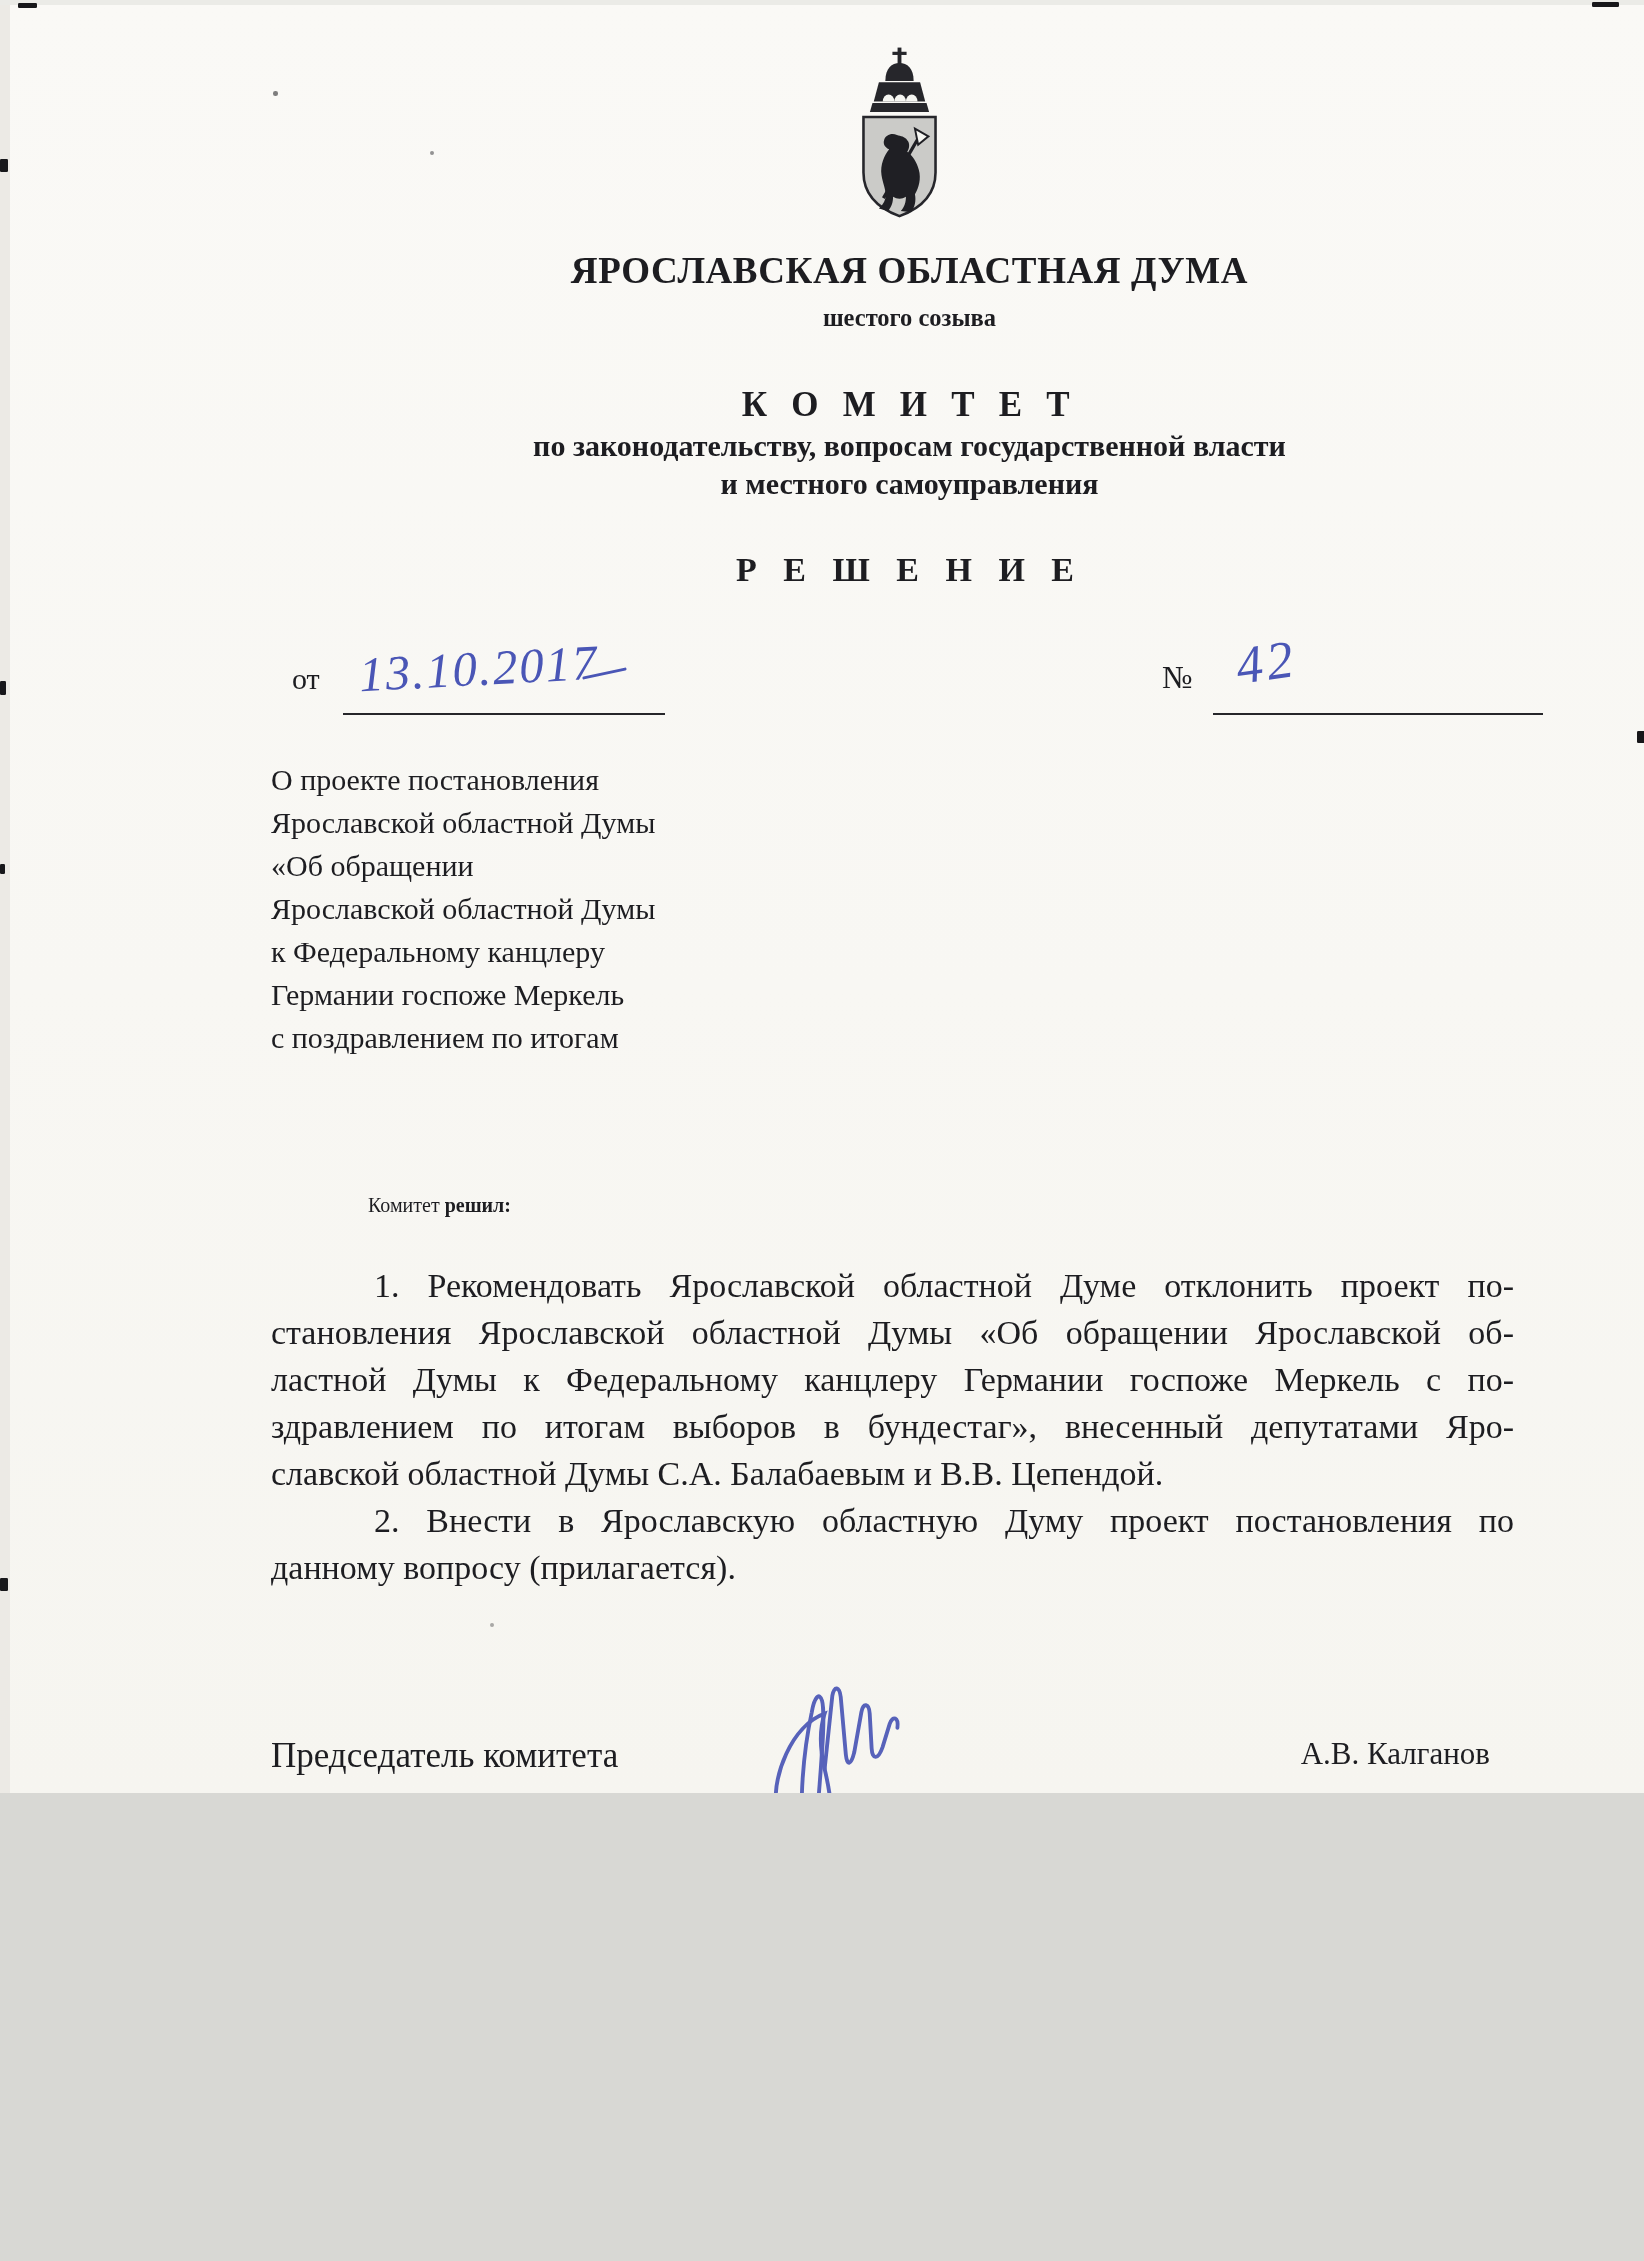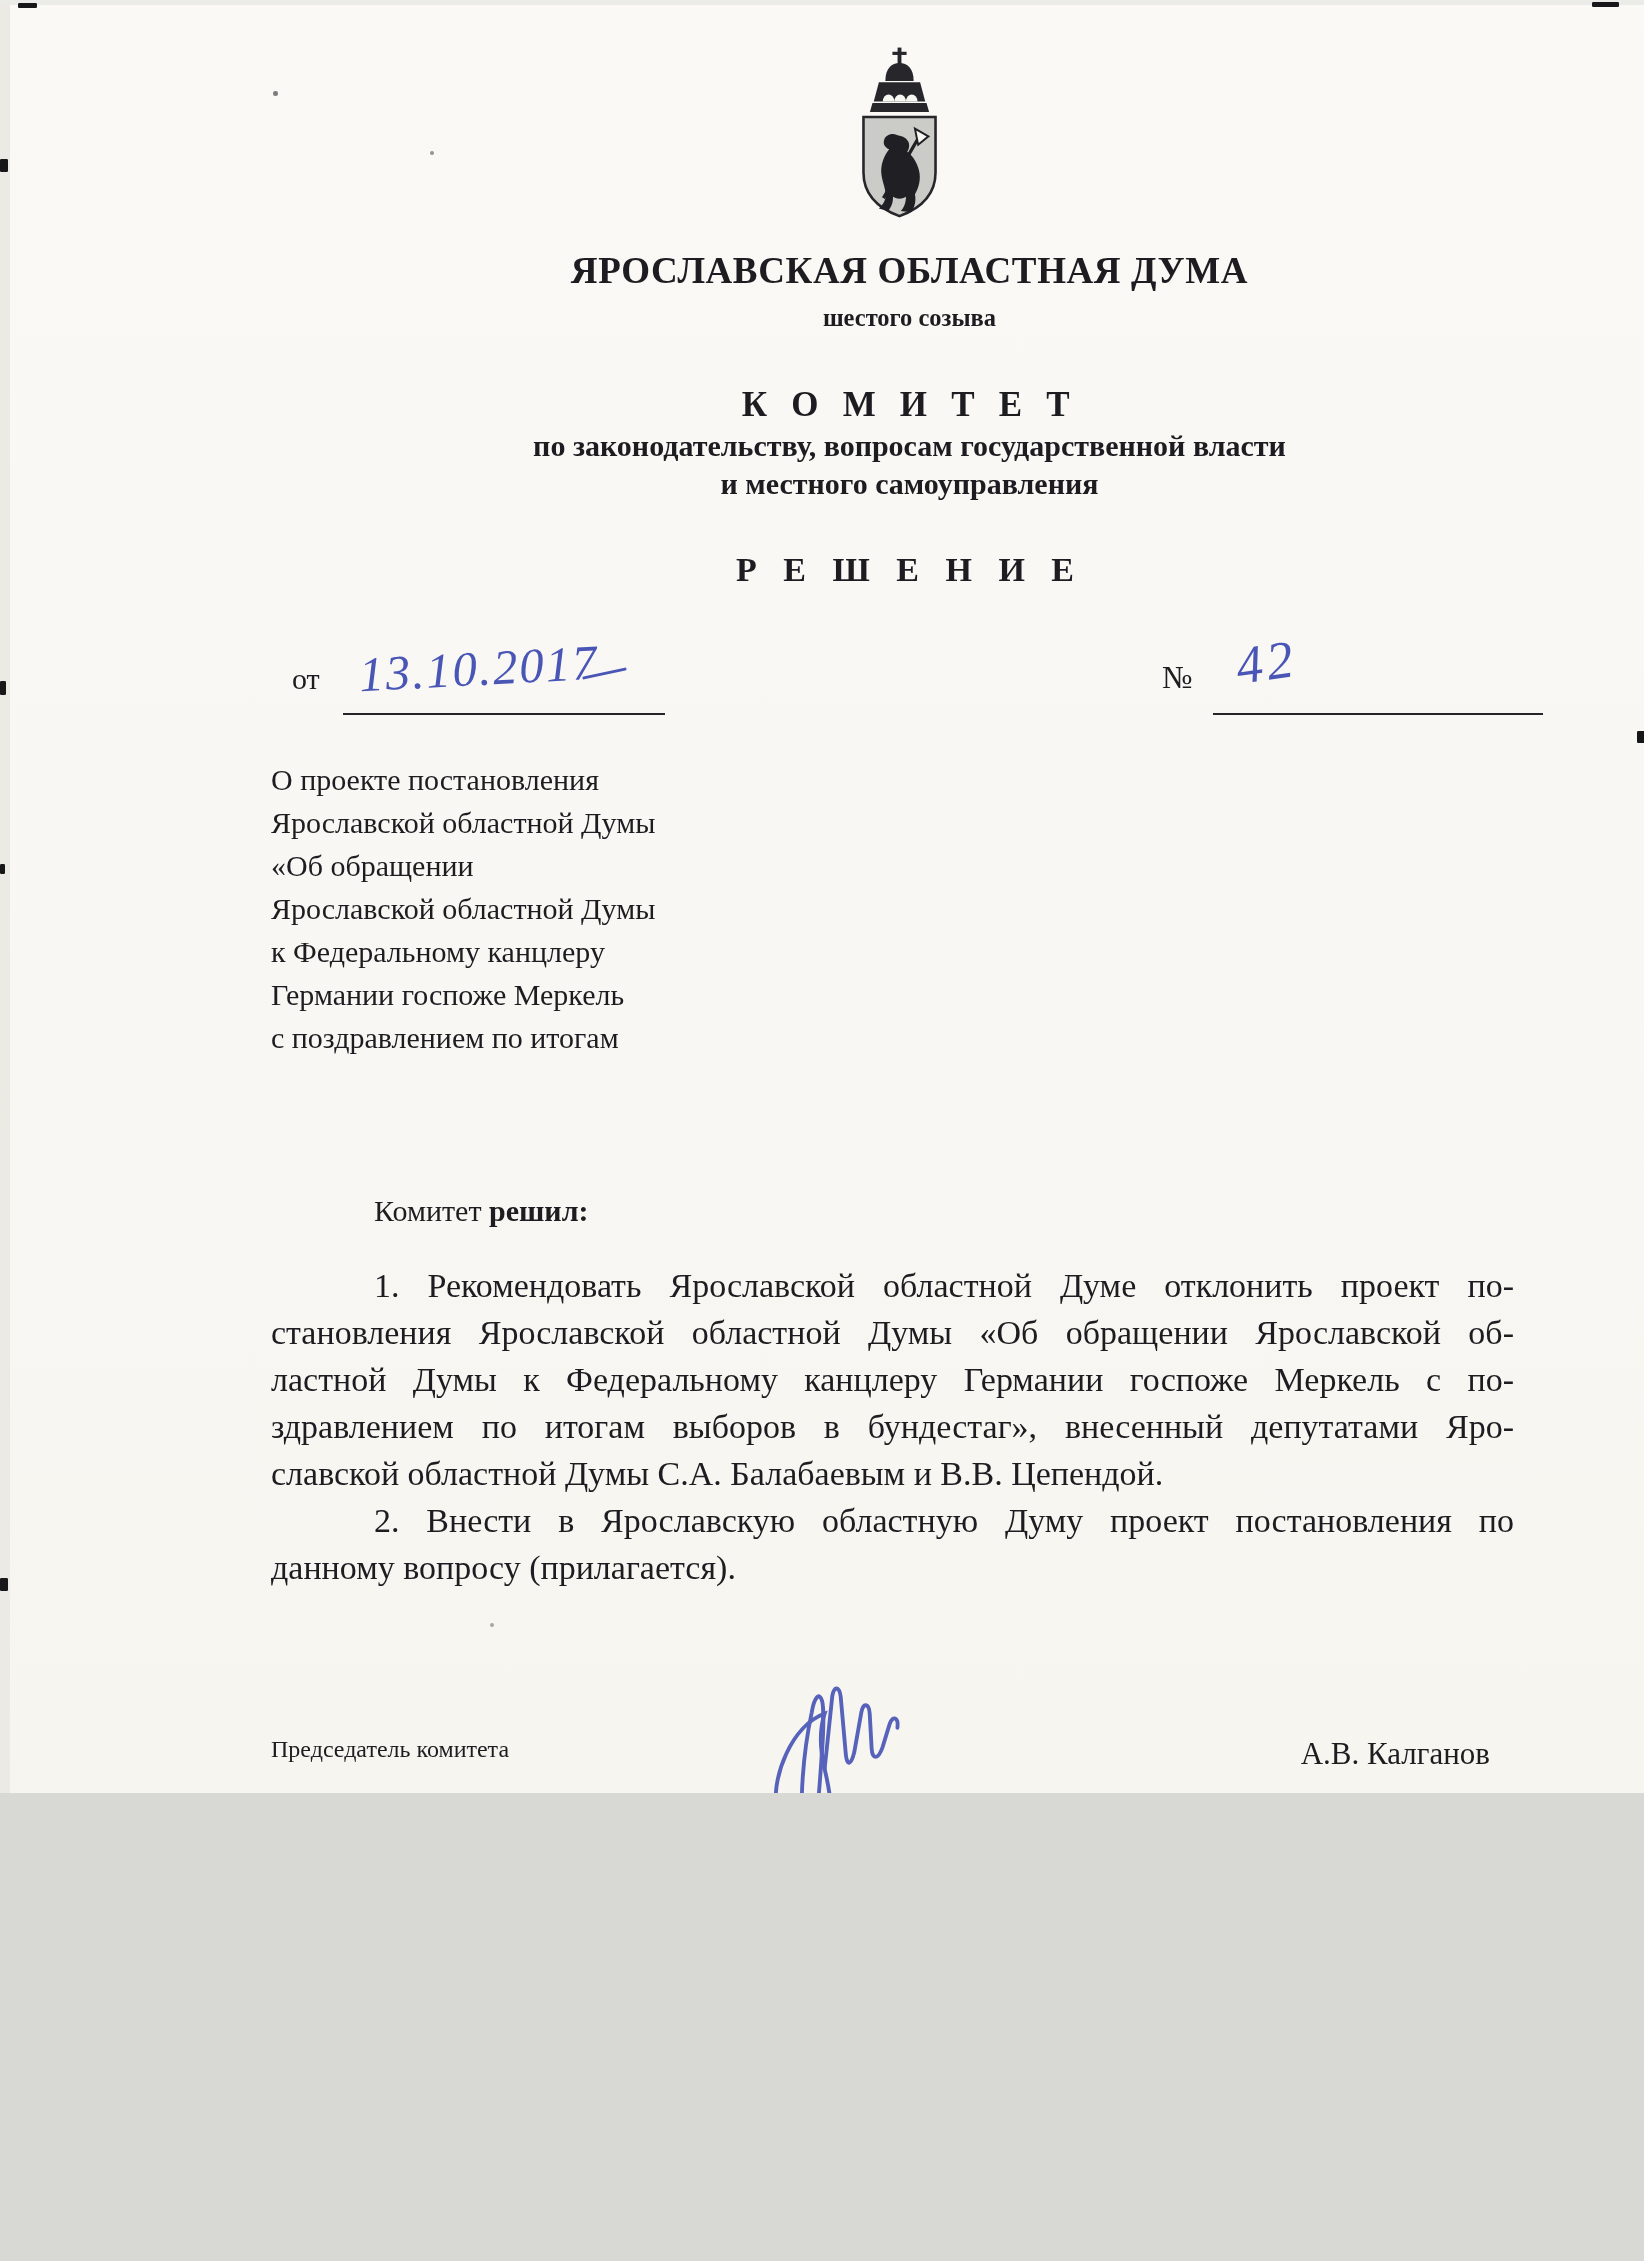--- a/index.html
+++ b/index.html
@@ -87,39 +87,39 @@
   <div class="abs" style="left:271px;top:746px;width:568px;margin-top:12px;">
     <div class="subject-line">О проекте постановления</div>
     <div class="subject-line">Ярославской областной Думы</div>
     <div class="subject-line">«Об обращении</div>
     <div class="subject-line">Ярославской областной Думы</div>
     <div class="subject-line">к Федеральному канцлеру</div>
     <div class="subject-line">Германии госпоже Меркель</div>
     <div class="subject-line">с поздравлением по итогам</div>
   </div>
 
-  <div class="abs" style="left:368px;top:1194px;font-size:30px;margin-left:6px;">
+  <div class="abs" style="left:368px;top:1194px;font-size:20px;">
     <span>Комитет</span>
     <span class="b">решил:</span>
   </div>
 
   <div class="abs" style="left:271px;top:1262px;">
     <div class="bline just indent">1. Рекомендовать Ярославской областной Думе отклонить проект по-</div>
     <div class="bline just">становления Ярославской областной Думы «Об обращении Ярославской об-</div>
     <div class="bline just">ластной Думы к Федеральному канцлеру Германии госпоже Меркель с по-</div>
     <div class="bline just">здравлением по итогам выборов в бундестаг», внесенный депутатами Яро-</div>
     <div class="bline">славской областной Думы С.А. Балабаевым и В.В. Цепендой.</div>
   </div>
 
   <div class="abs" style="left:271px;top:1497px;">
     <div class="bline just indent">2. Внести в Ярославскую областную Думу проект постановления по</div>
     <div class="bline">данному вопросу (прилагается).</div>
   </div>
 
-  <div class="abs" style="left:271px;top:1736px;font-size:24px;">Председатель комитета</div>
+  <div class="abs" style="left:271px;top:1736px;font-size:35px;">Председатель комитета</div>
 
   <svg class="abs" style="left:728px;top:1658px;" width="219" height="213" viewBox="0 0 340 330">
     <g fill="none" stroke="#4a56b6" stroke-width="6" stroke-linecap="round" opacity="0.92">
       <path d="M150 86 C100 104 66 182 76 242 C84 290 122 308 146 286 C168 264 160 214 150 172 C142 138 142 110 150 86 Z"></path>
       <path d="M120 284 C108 232 118 140 130 84 C134 60 142 52 146 66 C152 88 144 170 140 225"></path>
       <path d="M150 172 L162 58 C165 42 173 44 175 60 L183 150 C185 168 191 166 196 146 L207 84 C210 68 219 70 220 86 L223 140 C224 158 233 158 240 138 L251 102 C256 88 265 92 263 108"></path>
     </g>
   </svg>
 
   <div class="abs" style="left:1187px;top:1736px;width:303px;text-align:right;font-size:31px;">А.В. Калганов</div>

